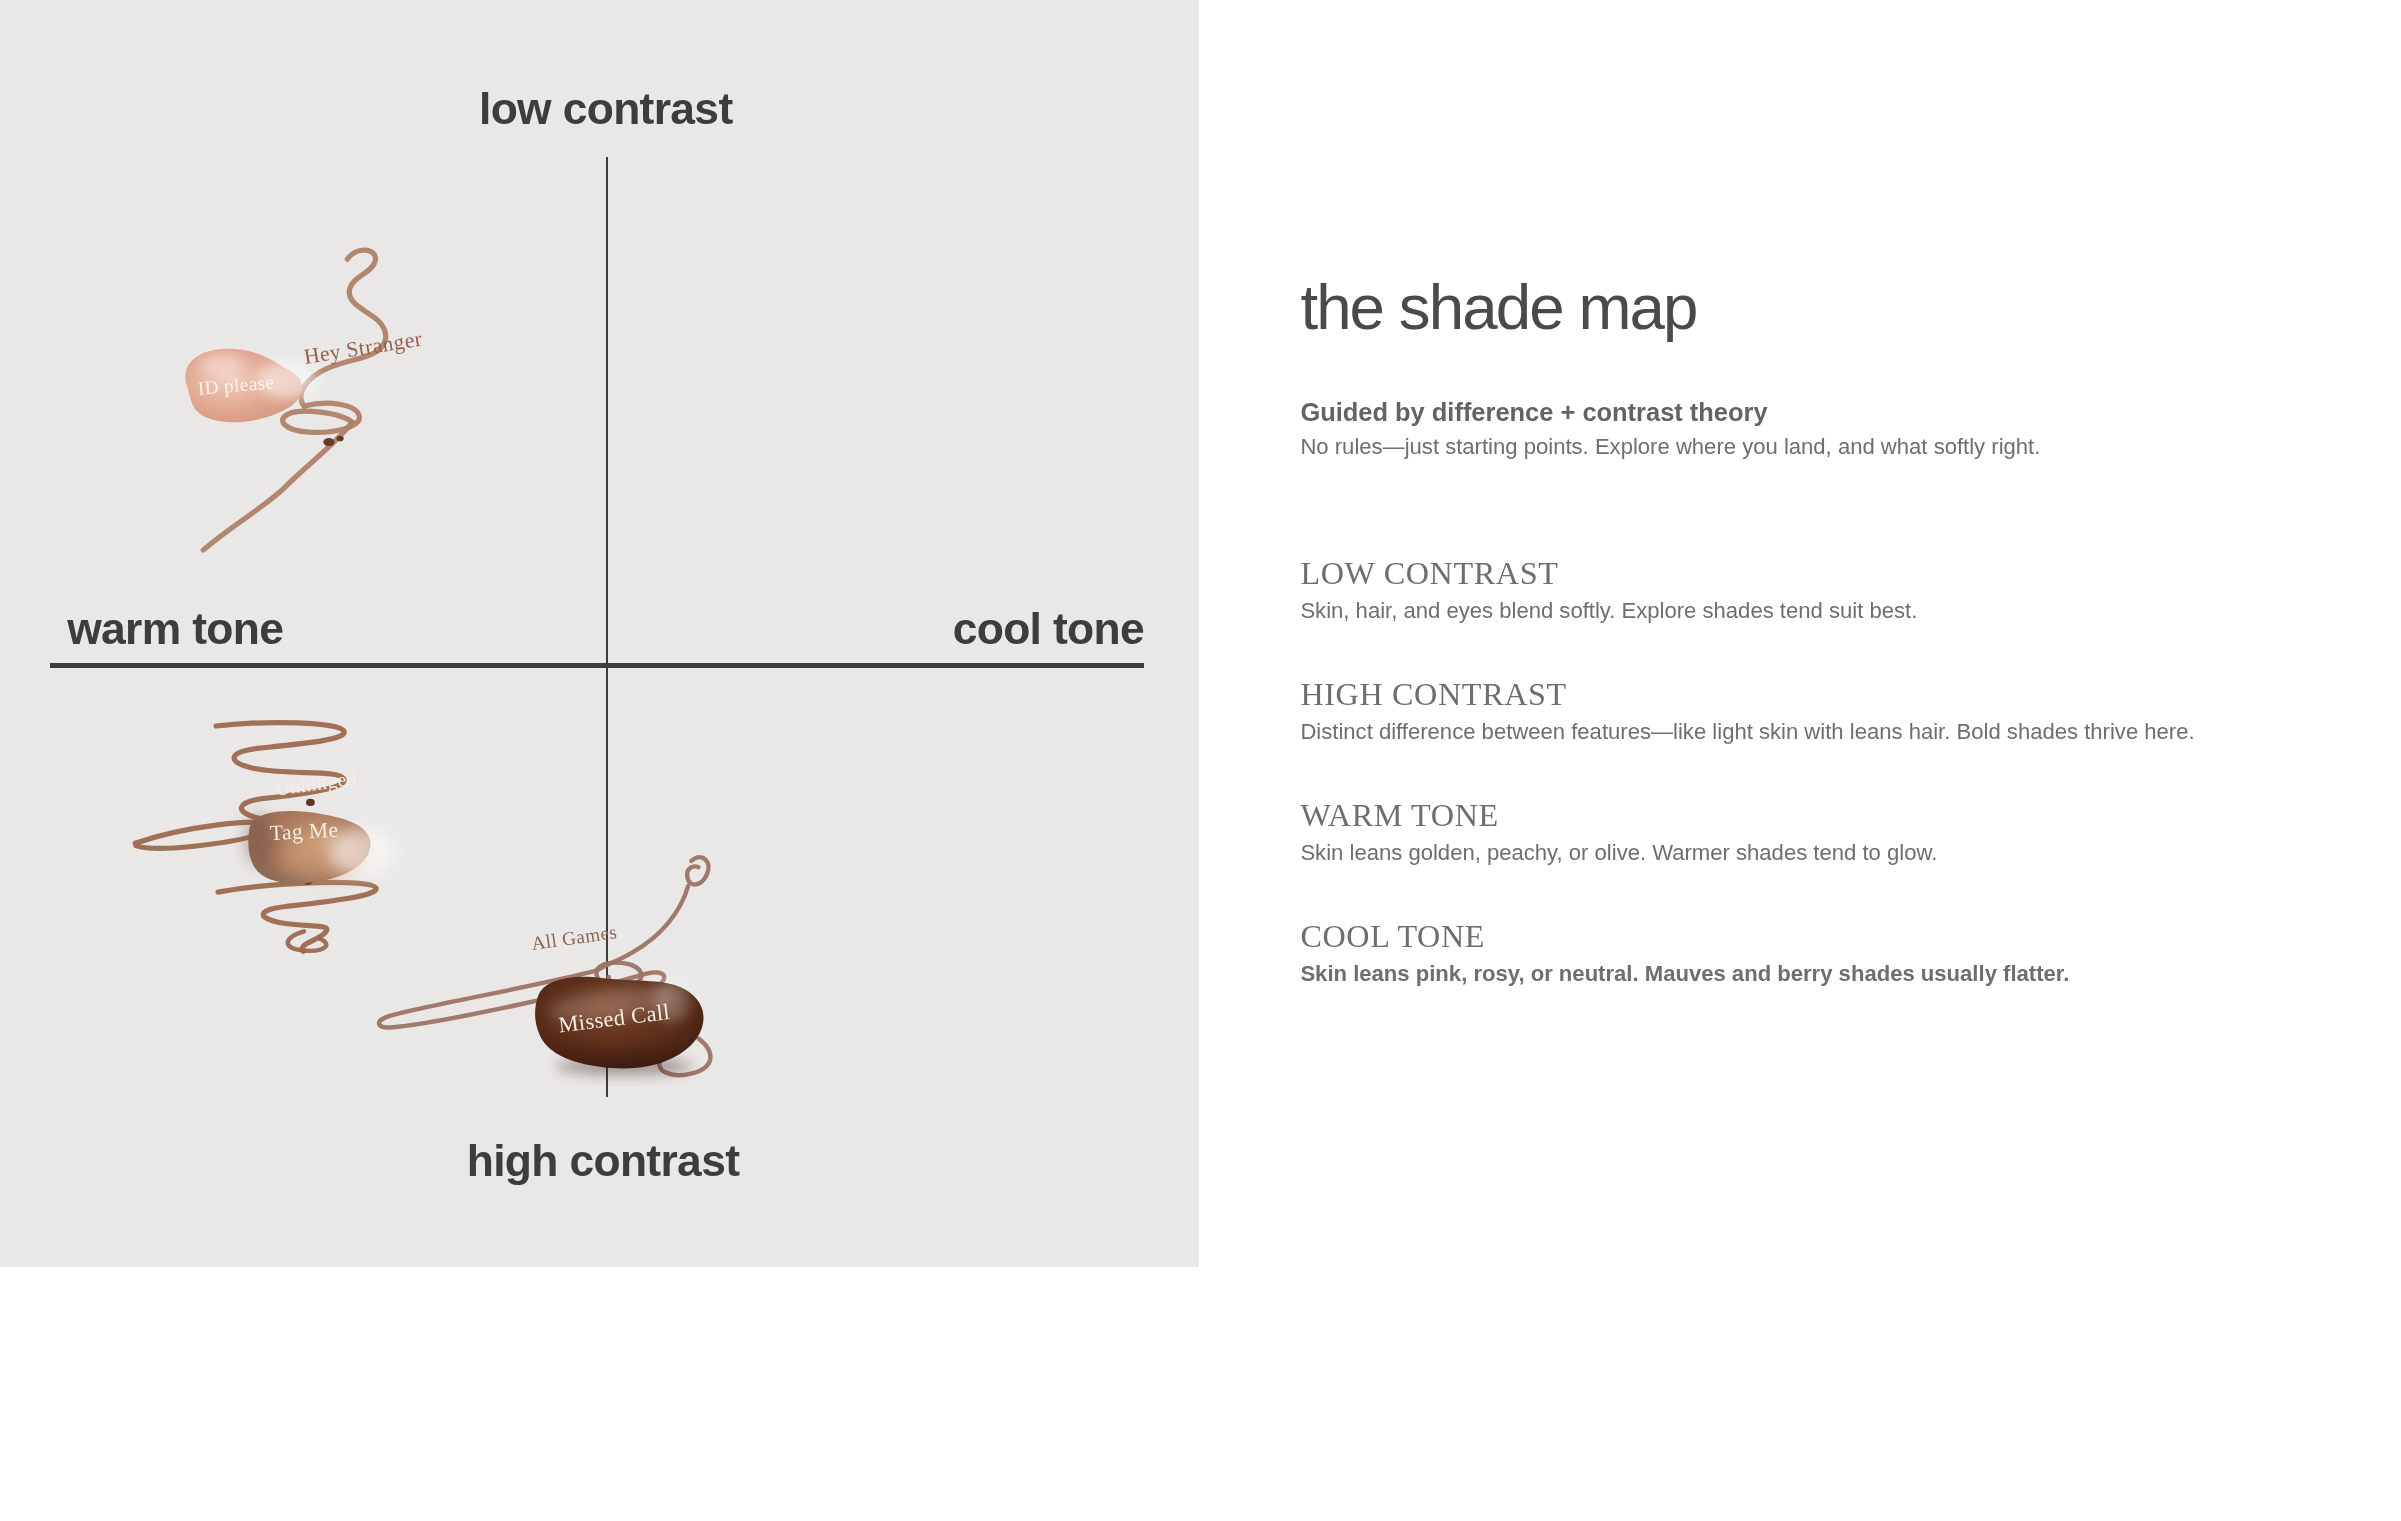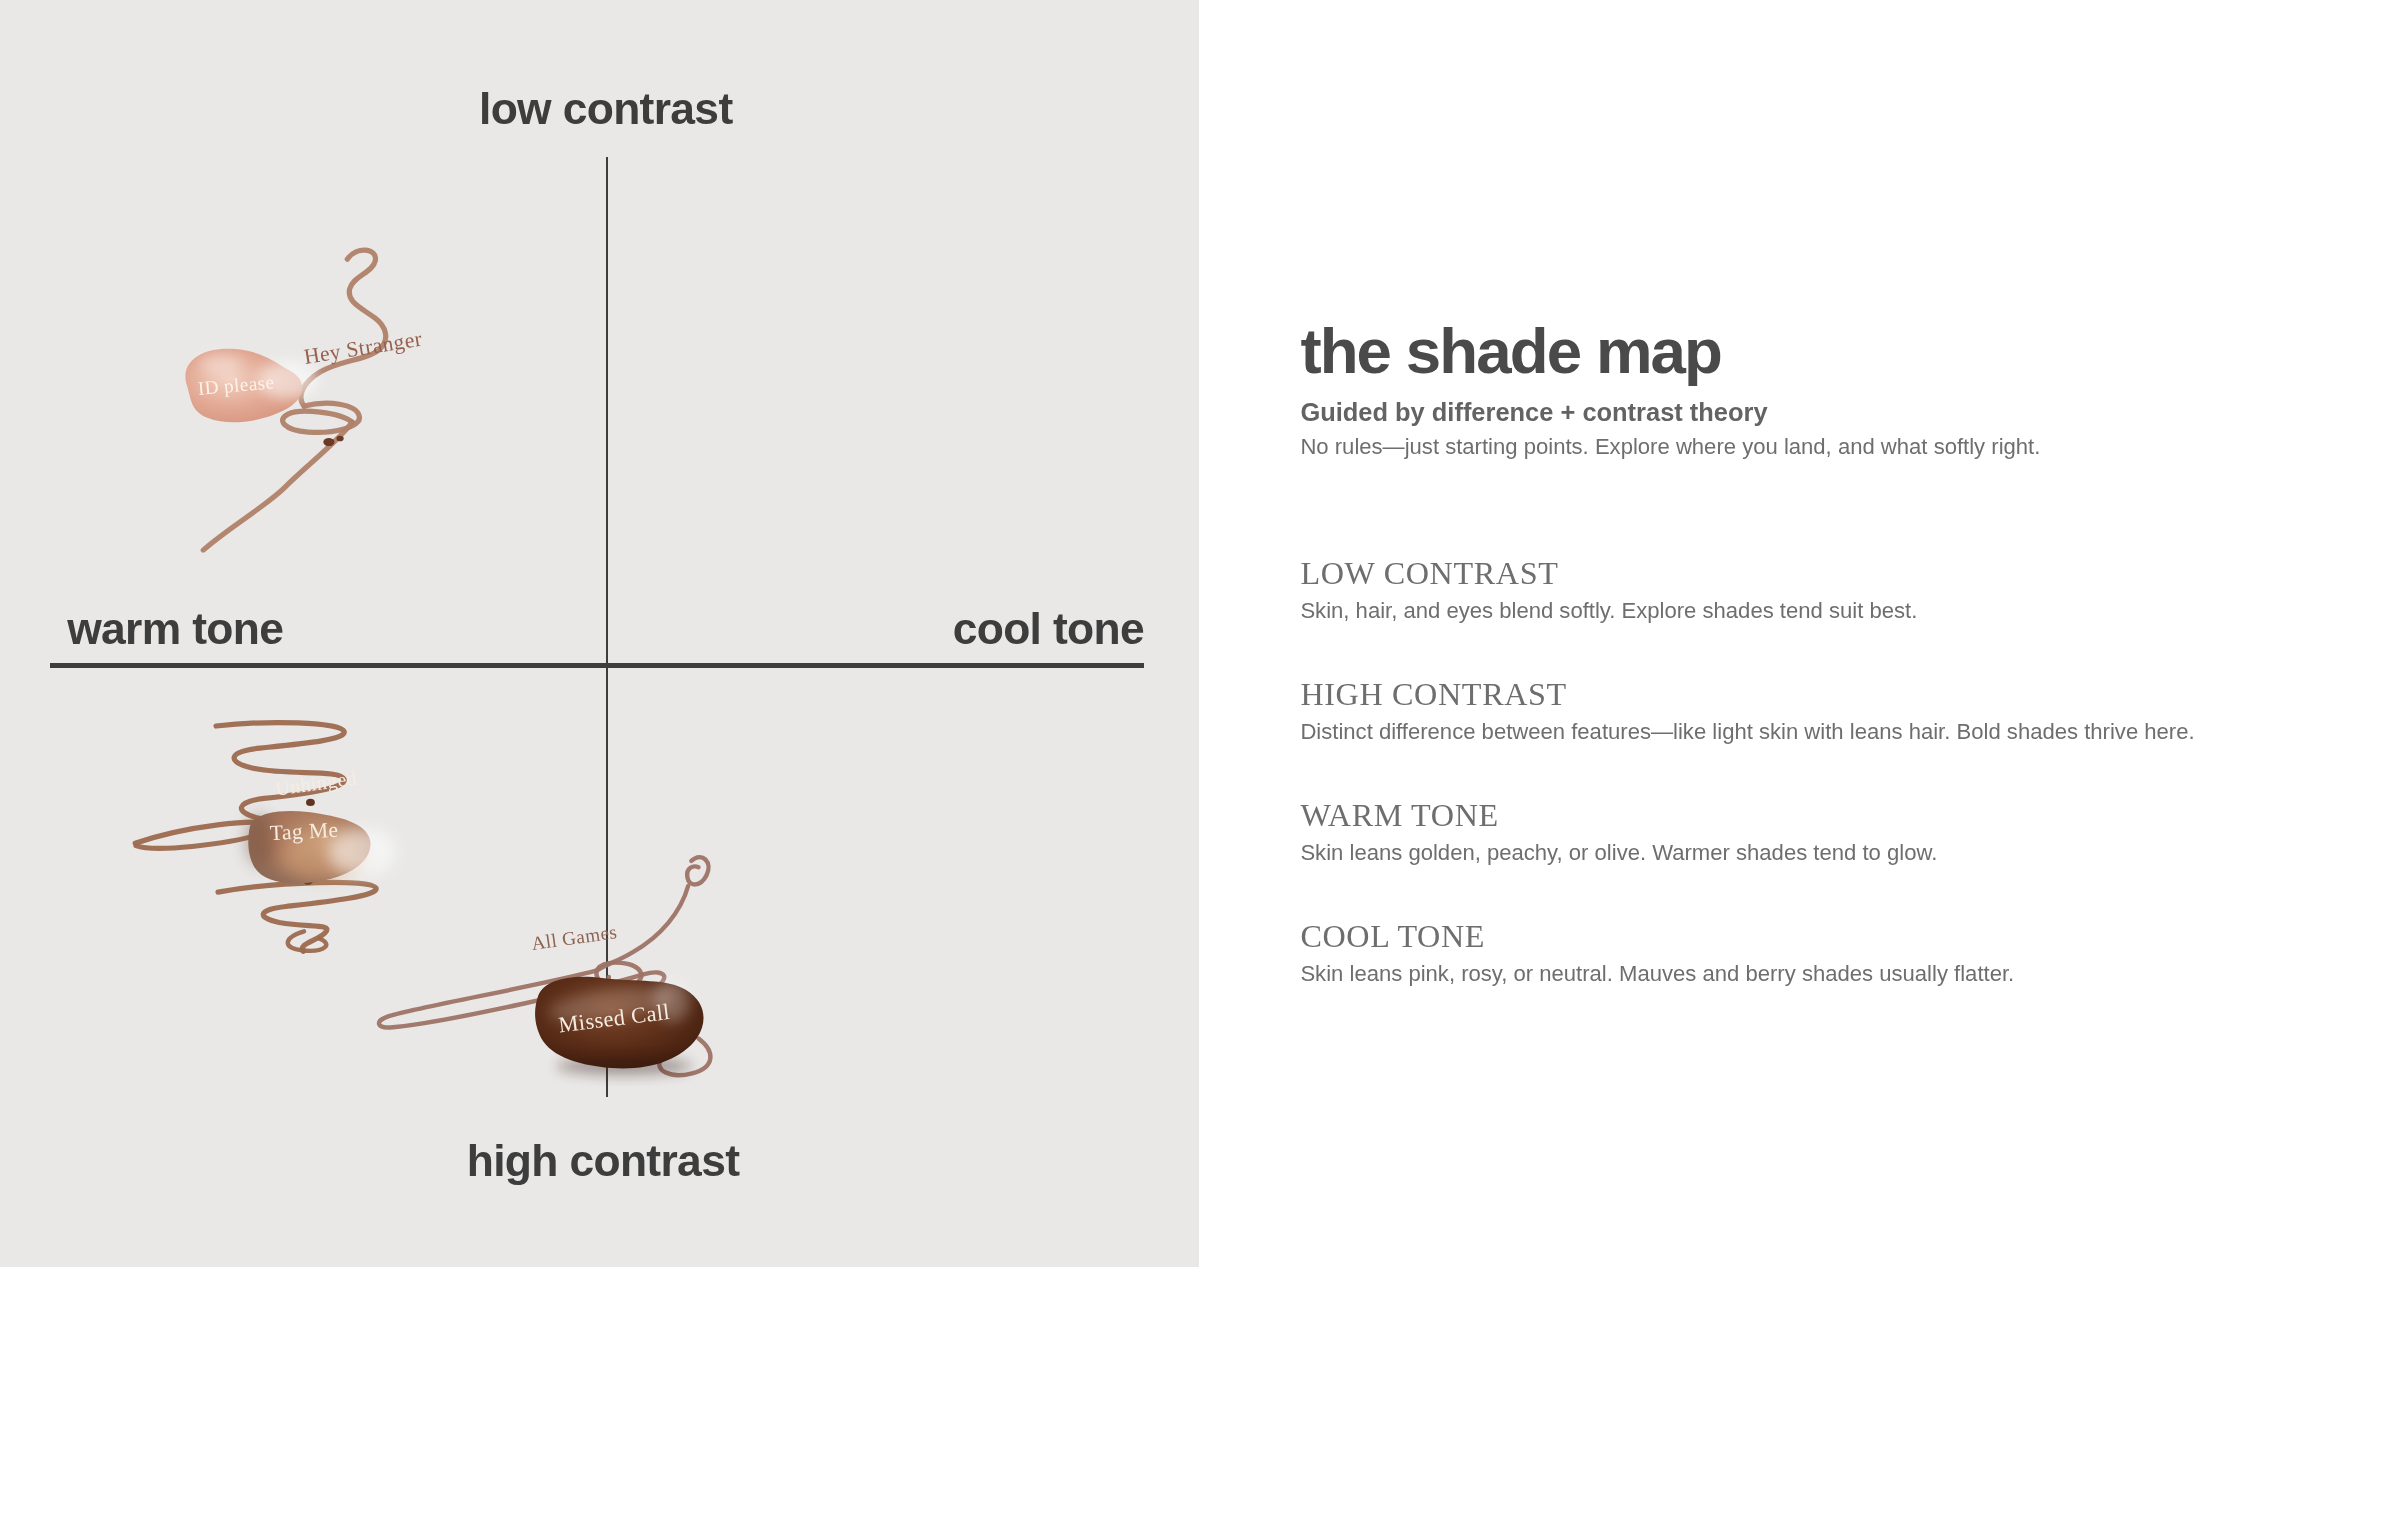--- a/index.html
+++ b/index.html
@@ -24,34 +24,34 @@
   .swatch-a{left:14.35%;top:18.95%;width:24.37%;height:25.26%;}
   .swatch-b{left:11.01%;top:56.84%;width:25.03%;height:19.58%;}
   .swatch-c{left:31.04%;top:66.94%;width:30.71%;height:19.58%;}
   .pencil{fill:none;stroke-width:13px;stroke-linecap:round;stroke-linejoin:round;opacity:.95;}
   .pencil.thin{stroke-width:11px;}
   .swatch-text{font-family:"Liberation Serif",serif;letter-spacing:1px;}
   
   .info-panel{position:absolute;left:49.93%;top:0;width:50.07%;height:100%;background:#ffffff;}
   .info-panel > *{position:absolute;left:8.45%;margin:0;white-space:nowrap;}
   .info-title{
-    top:21.7%;font-size:2.65vw;font-weight:700;color:#4a4a4a;
-    letter-spacing:-0.03em;line-height:1;margin-top:44px;
+    top:21.7%;font-size:2.65vw;font-weight:400;color:#4a4a4a;
+    letter-spacing:-0.03em;line-height:1;
   }
   .intro-heading{top:31.3%;font-size:1.06vw;font-weight:700;color:#636363;line-height:1.2;}
   .intro-body{top:34.25%;font-size:0.92vw;font-weight:400;color:#6e6e6e;line-height:1.2;}
   .section-heading{
     top:0;font-family:"Liberation Serif",serif;font-size:1.34vw;font-weight:400;
     color:#6e6e6e;letter-spacing:0.02em;line-height:1;
   }
   .section-body{top:0;font-size:0.92vw;font-weight:400;color:#6e6e6e;line-height:1.2;}
   .h0{top:43.95%;} .b0{top:47.15%;}
   .h1{top:53.5%;}  .b1{top:56.7%;}
   .h2{top:63.05%;} .b2{top:66.25%;}
-  .h3{top:72.6%;}  .b3{top:75.8%;}
+  .h3{top:72.6%;}  .b3{top:75.8%;font-weight:bold;}
 </style>
 </head>
 <body>
 
 <div class="stage">
 
   <section class="map-panel">
 
     <div class="axis axis-v"></div>
     <div class="axis axis-h"></div>

